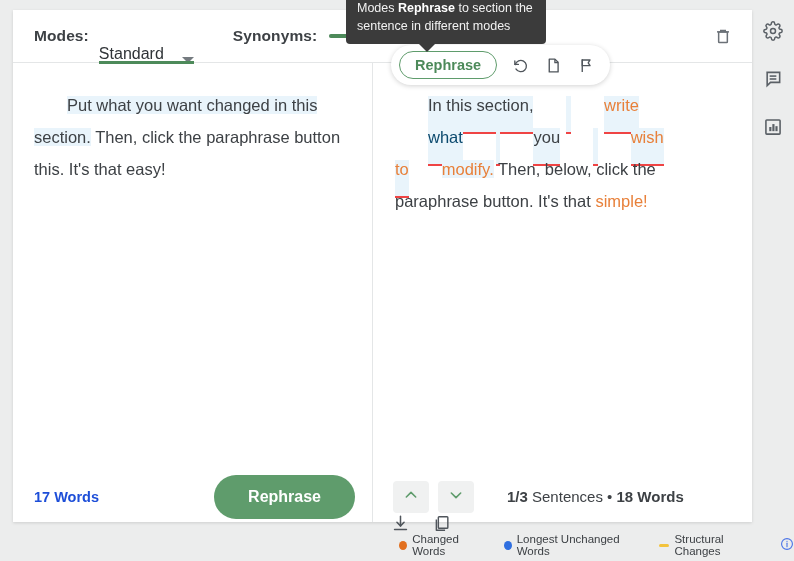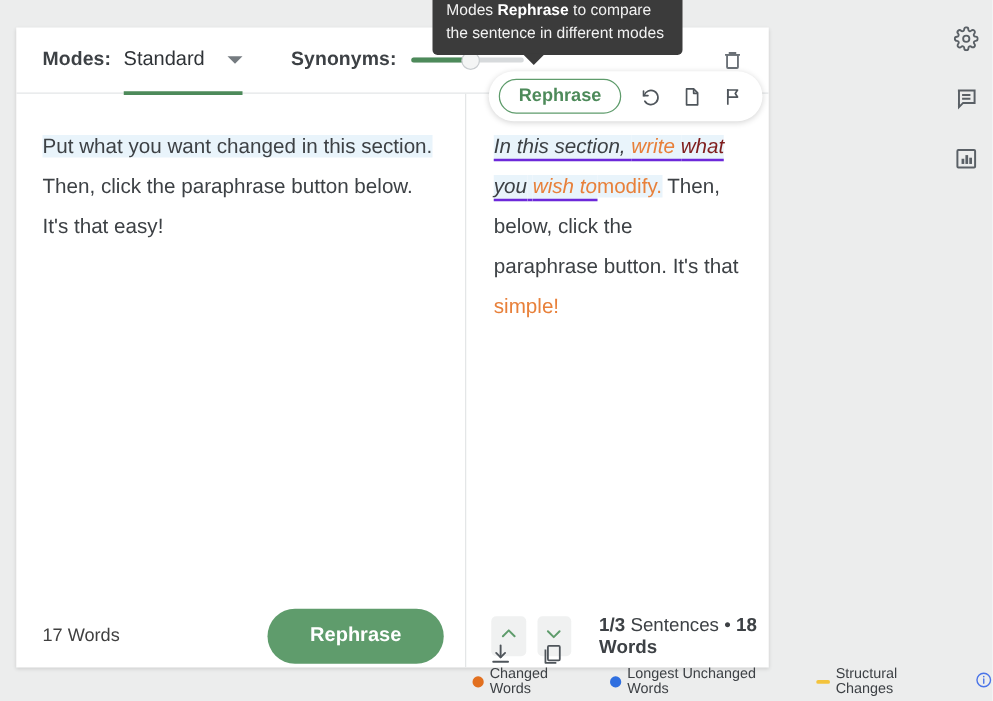--- a/index.html
+++ b/index.html
@@ -33,22 +33,22 @@
   .rail-btn {
     width: 26px; height: 26px;
     display: flex; align-items: center; justify-content: center;
     cursor: pointer;
   }
   .rail-btn svg { display: block; }
 
   
   #card {
     position: absolute;
-    left: 13px; top: 22px;
-    width: 602px; height: 512px;
+    left: 13px; top: 10px;
+    width: 739px; height: 512px;
     background: #ffffff;
     box-shadow: 0 1px 3px rgba(0,0,0,0.13);
     overflow: hidden;
   }
 
   
   #toolbar {
     position: relative;
     height: 53px;
     border-bottom: 1px solid #e4e6e7;
@@ -60,21 +60,21 @@
     font-size: 15.5px;
     font-weight: bold;
     color: #3d4145;
     letter-spacing: .1px;
   }
   #modes-select {
     position: relative;
     margin-left: 10px;
     padding: 0 0 0 0;
     display: flex;
-    align-items: center;
+    align-items: flex-end;
     cursor: pointer;
     height: 53px;
   }
   #modes-value {
     font-size: 16px;
     color: #2f3337;
   }
   #modes-caret {
     margin-left: 18px;
     width: 0; height: 0;
@@ -150,27 +150,26 @@
   .editor {
     padding: 26px 24px 0 21px;
     font-size: 16.5px;
     line-height: 32px;
     color: #3d4145;
     height: 408px;
     overflow: hidden;
   }
   #pane-right .editor { padding-left: 22px; padding-top: 26px; }
 
-  .hl-blue { background: #e9f4fb; }
+  .hl-blue { background: #e9f4fb; margin-left: 33px; }
   .w-orange { color: #e8803a; }
-  .w-purple { color: #7f1d1d; }
+  .w-purple { color: #0c4a6e; }
   .u-gold {
-    border-bottom: 2px solid #6d28d9;
-    padding-bottom: 1px;
-    font-style: italic;
+    border-bottom: 2px solid #ef4444;
+    padding-bottom: 18px;
   }
 
   
   #rephrase-float {
     position: absolute;
     left: 18px; top: -18px;
     height: 40px;
     background: #ffffff;
     border-radius: 20px;
     box-shadow: 0 1px 5px rgba(0,0,0,0.18);
@@ -201,21 +200,22 @@
   #footer-left {
     position: absolute;
     left: 0; bottom: 0;
     width: 360px; height: 51px;
     display: flex;
     align-items: center;
     padding: 0 18px 0 21px;
   }
   #word-count-left {
     font-size: 14.5px;
-    color: #404040;
+    color: #1d4ed8;
+    font-weight: bold;
   }
   #rephrase-main {
     margin-left: auto;
     background: #5f9c6c;
     color: #ffffff;
     border: none;
     border-radius: 22px;
     font-size: 16px;
     font-weight: bold;
     padding: 13px 34px;
@@ -234,41 +234,41 @@
   }
   .nav-btn {
     width: 36px; height: 32px;
     background: #f0f1f1;
     border: none;
     border-radius: 4px;
     display: flex; align-items: center; justify-content: center;
     cursor: pointer;
   }
   #sentence-stats {
-    margin-left: 13px;
+    margin-left: 24px;
     font-size: 15px;
     color: #3d4145;
   }
   #sentence-stats b { font-weight: bold; }
   #doc-actions {
     position: absolute;
     left: 389px; top: 512px;
     display: flex;
     gap: 19px;
     align-items: center;
     z-index: 7;
   }
   .doc-action {
     width: 22px; height: 22px;
     display: flex; align-items: center; justify-content: center;
     cursor: pointer;
   }
   #legend {
     position: absolute;
-    left: 378px; top: 533px;
+    left: 399px; top: 533px;
     display: flex;
     align-items: center;
     gap: 8px;
     font-size: 11.5px;
     color: #3d4145;
   }
   .legend-item {
     display: flex;
     align-items: center;
     gap: 5px;
@@ -360,21 +360,21 @@
           <rect x="6.2" y="6.5" width="11.6" height="14" rx="1"></rect>
         </svg>
       </span>
     </div>
   </div>
 
   <div id="panes">
 
     <div id="pane-left">
       <div class="editor">
-        <span class="hl-blue">Put what you want changed in this section.</span><span> Then, click the paraphrase button below. It's that easy!</span>
+        <span class="hl-blue">Put what you want changed in this section.</span><span> Then, click the paraphrase button this. It's that easy!</span>
       </div>
       <div id="footer-left">
         <span id="word-count-left">17 Words</span>
         <button id="rephrase-main">Rephrase</button>
       </div>
     </div>
 
     <div id="pane-right">
 
       <div id="rephrase-float">
@@ -454,15 +454,15 @@
   <span>
     <svg width="14" height="14" viewBox="0 0 24 24" fill="none" stroke="#4a74e8" stroke-width="1.9">
       <circle cx="12" cy="12" r="9.3"></circle>
       <line x1="12" y1="10.5" x2="12" y2="16.5" stroke-linecap="round"></line>
       <circle cx="12" cy="7.4" r="1.1" fill="#4a74e8" stroke="none"></circle>
     </svg>
   </span>
 </div>
 
 <div id="tooltip">
-  <span>Modes </span><b>Rephrase</b><span> to compare the sentence in different modes</span>
+  <span>Modes </span><b>Rephrase</b><span> to section the sentence in different modes</span>
   <span id="tooltip-arrow"></span>
 </div>
 
 </body></html>

